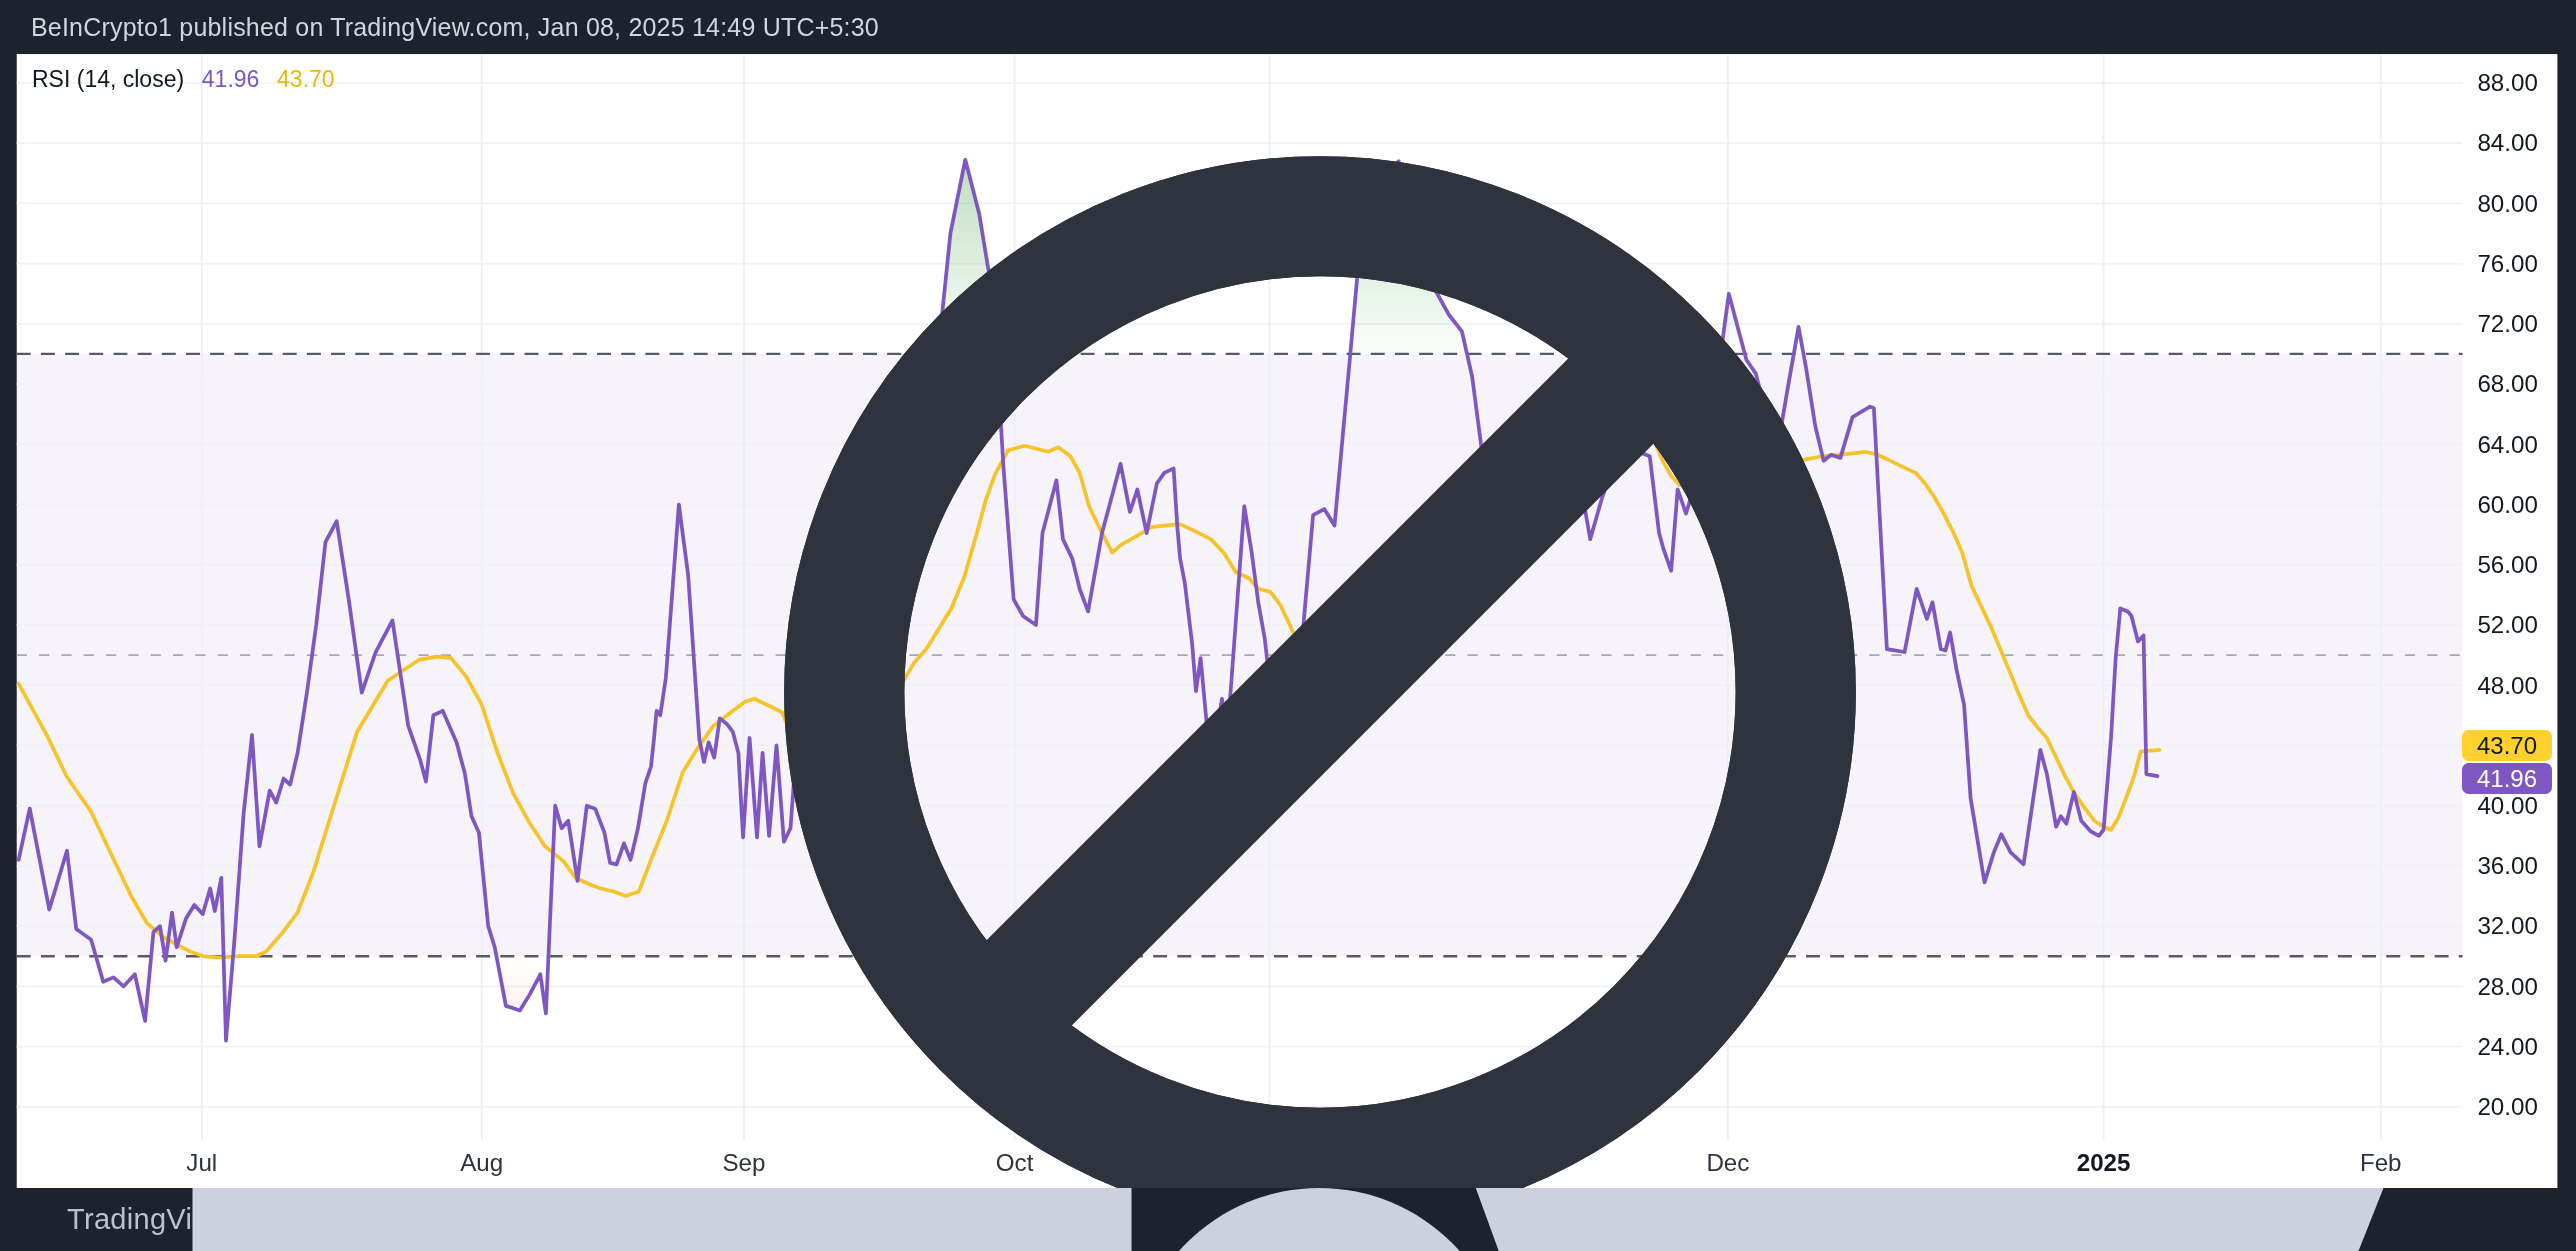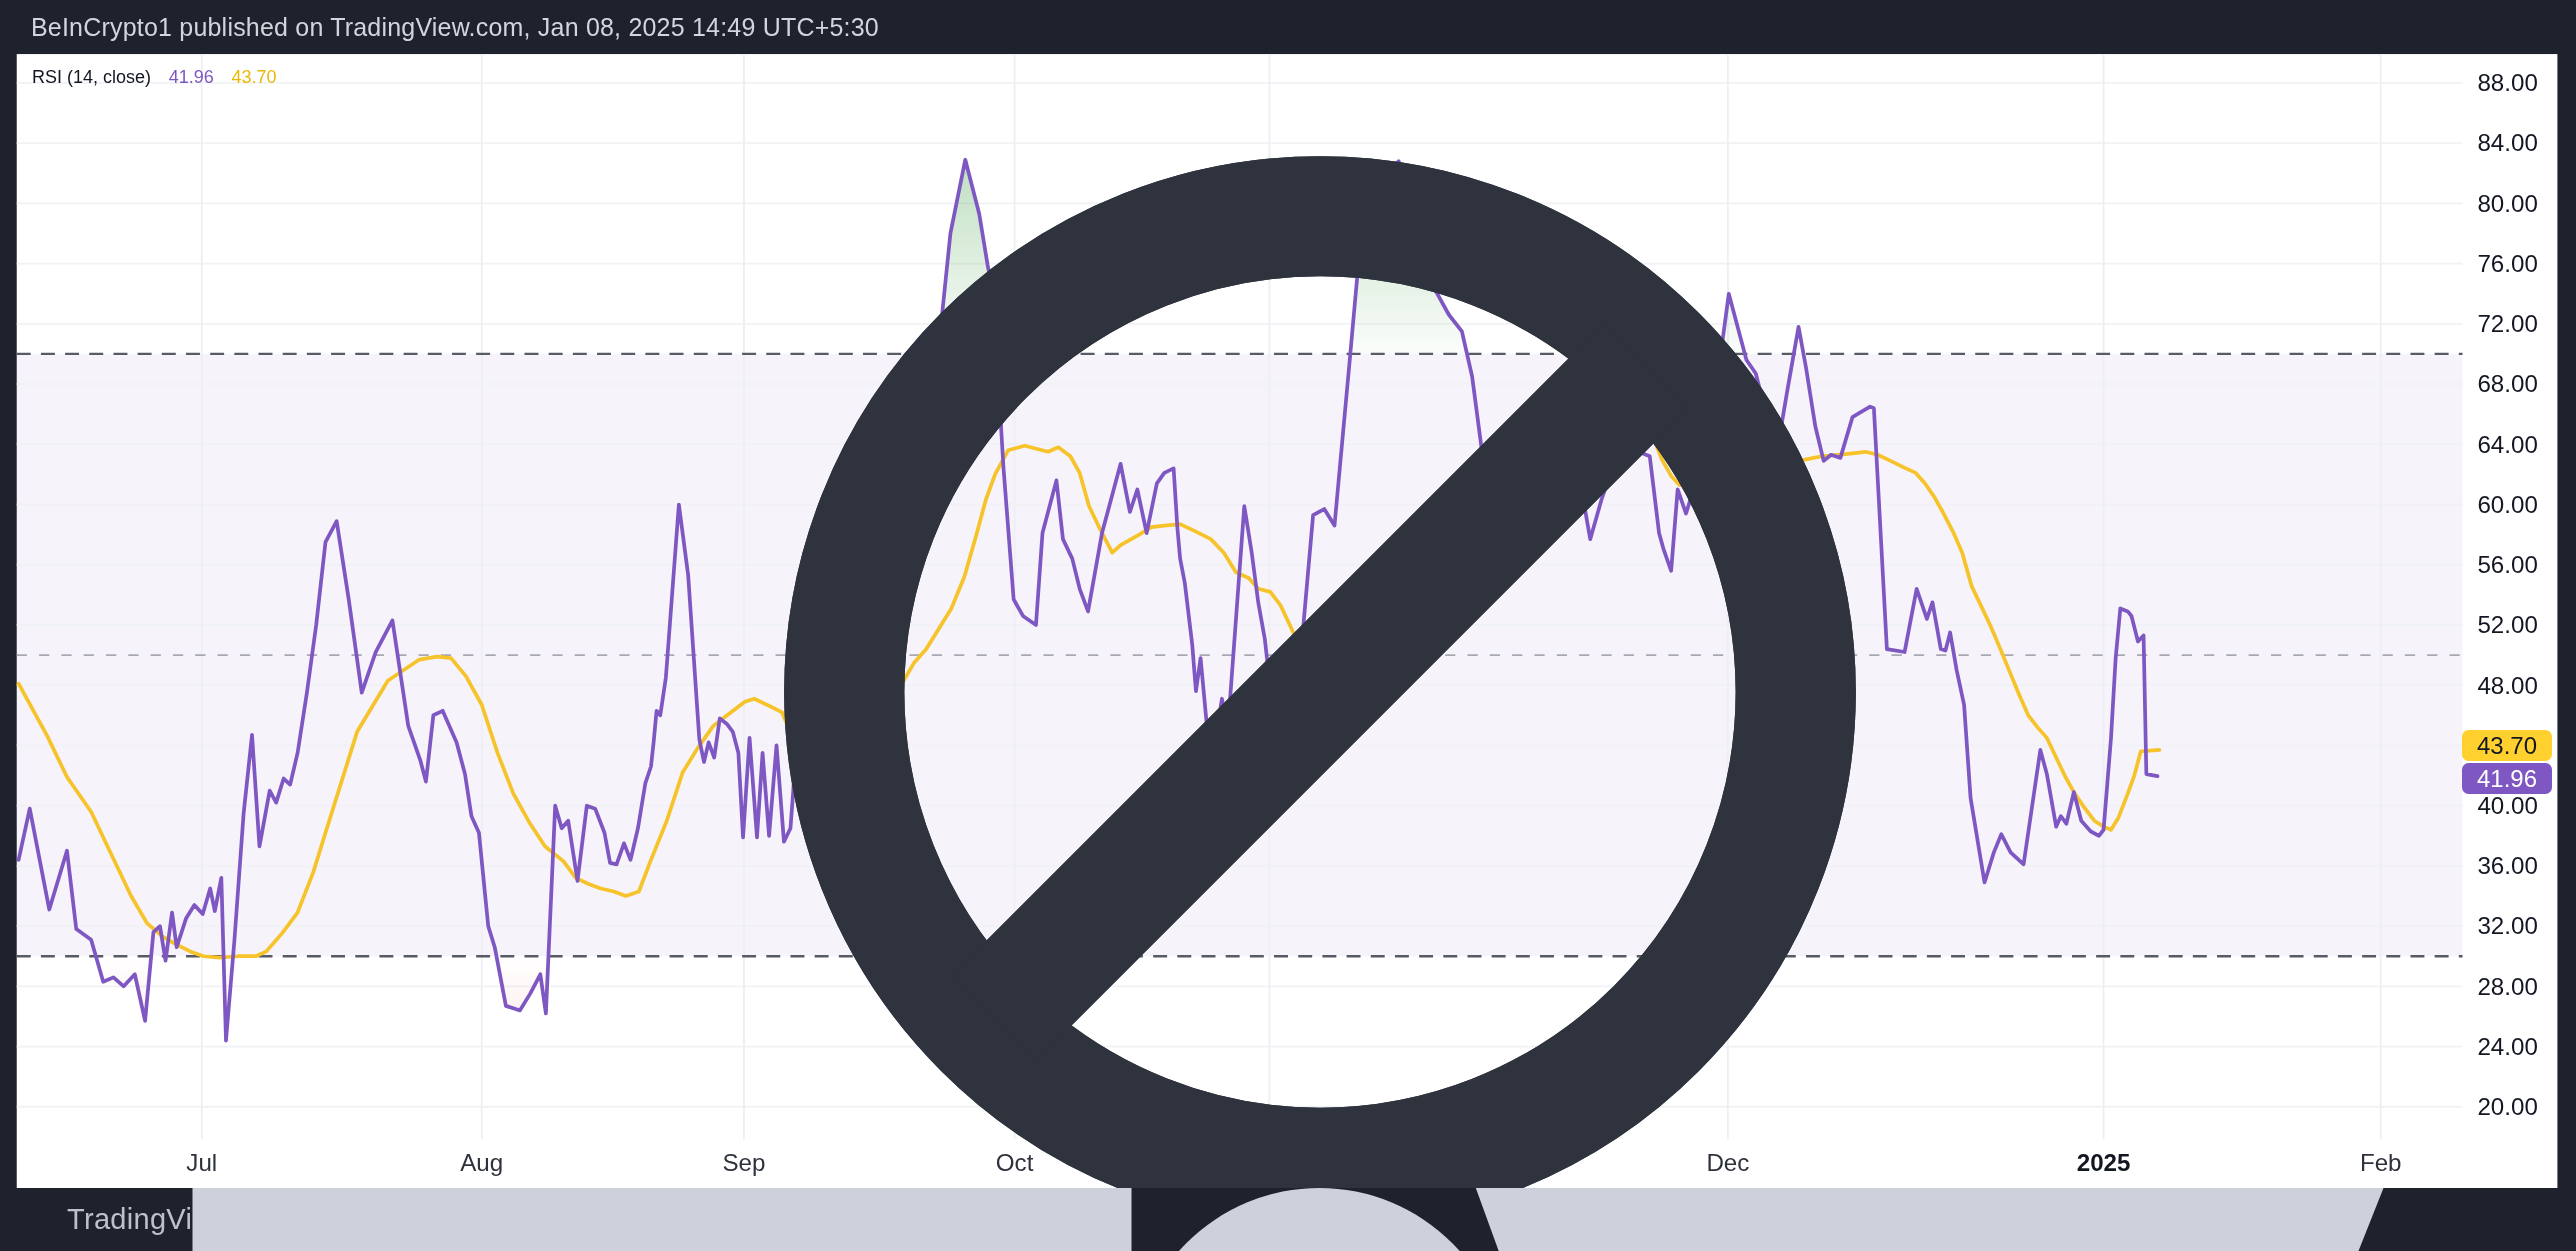--- a/index.html
+++ b/index.html
@@ -3,21 +3,21 @@
 <meta charset="utf-8">
 <style>
   html,body{margin:0;padding:0;background:#12141c;}
   .stage{position:relative;width:2576px;height:1252px;background:#1E222D;
          font-family:"Liberation Sans",sans-serif;overflow:hidden;}
   .stage svg{position:absolute;left:0;top:0;width:2576px;height:1252px;display:block;}
   .topbar{position:absolute;left:0;top:0;width:2384px;height:54px;background:#1E222D;
           display:flex;align-items:center;box-sizing:border-box;padding-left:31px;}
   .topbar .title{color:#D2D5DE;font-size:25px;letter-spacing:0.2px;white-space:nowrap;}
   .legend{position:absolute;left:32px;top:66px;display:flex;align-items:center;gap:17.7px;
-          font-size:18px;color:#131722;}
+          font-size:23px;color:#131722;}
   .legend .val{font-weight:400;}
   .legend .val.purple{color:#7E57C2;}
   .legend .val.yellow{color:#E9B90A;}
   .legend .icons{display:flex;align-items:center;gap:12px;margin-left:1.9px;}
   .slash-icon{width:23px;height:23px;display:inline-block;}
   .badge{position:absolute;left:2462px;width:90px;height:31px;border-radius:6.5px;
          display:flex;align-items:center;justify-content:center;font-size:24px;z-index:4;}
   .badge.ma{top:730px;background:#FFD02E;color:#131722;}
   .badge.rsi{top:763px;background:#7E57C2;color:#FFFFFF;}
   .footbar{position:absolute;left:0;top:1188px;width:2576px;height:63px;background:#1E222D;

